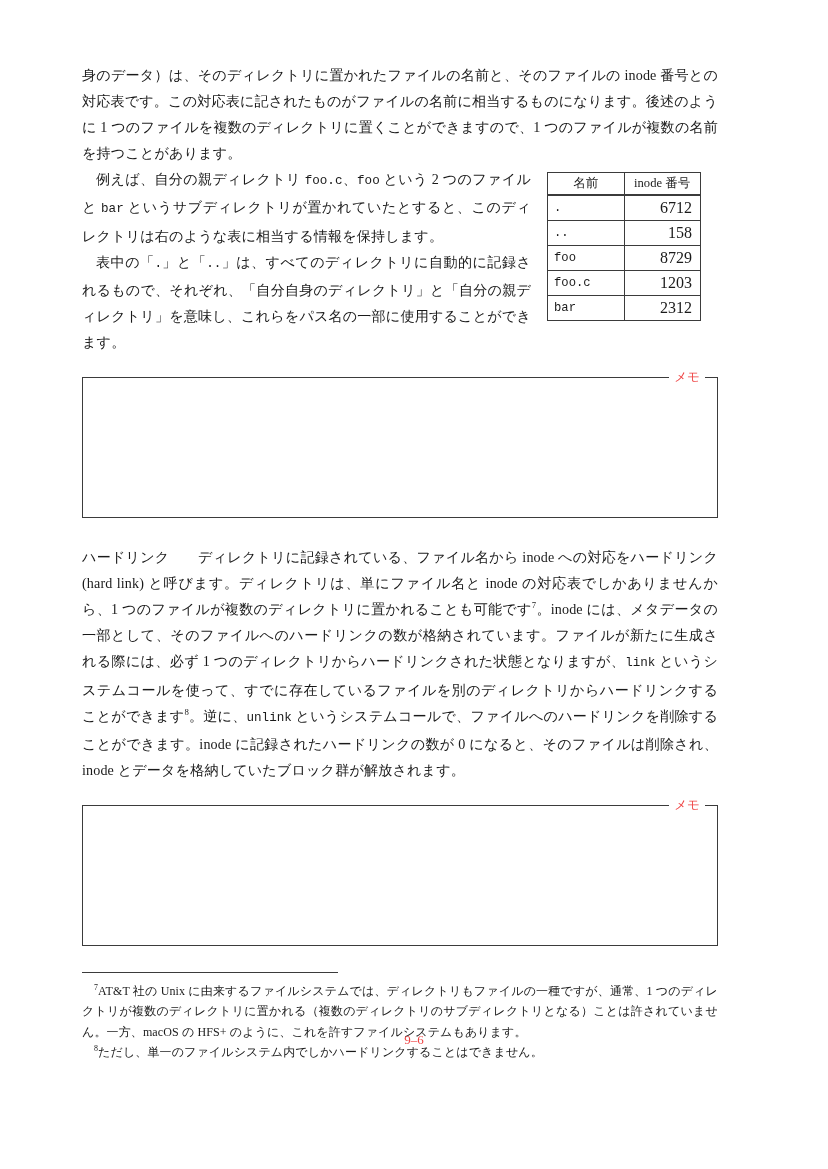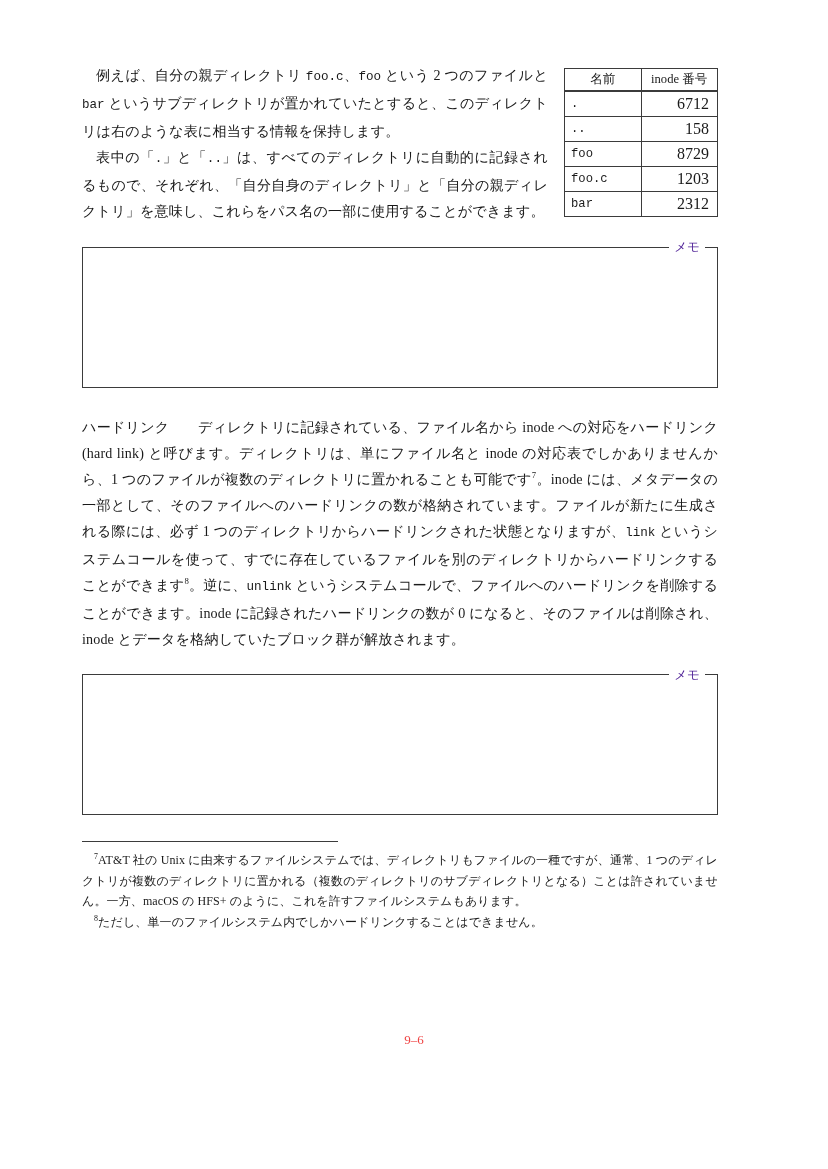--- a/index.html
+++ b/index.html
@@ -42,21 +42,21 @@
   .bold { font-weight: normal; }
   sup.fn {
     font-size: 0.62em;
     vertical-align: super;
     line-height: 0;
   }
 
   
   .float-table {
     float: right;
-    margin: 6px 0 4px 16px;
+    margin: 6px 17px 4px 16px;
     width: 154px;
   }
   .inode-table {
     border-collapse: collapse;
     width: 154px;
     font-size: 13px;
     table-layout: fixed;
   }
   .inode-table th,
   .inode-table td {
@@ -113,21 +113,21 @@
   .memo-rule-right {
     width: 12px;
     height: 1px;
     background: #3b3b3b;
   }
   .memo-label {
     font-size: 12.6px;
     line-height: 1;
     padding: 0 5px;
     background: #ffffff;
-    color: #4c1d95;
+    color: #ef4444;
     transform: translateY(-0.5px);
     white-space: nowrap;
   }
 
   
   .fn-area { margin-top: 26px; }
   .fn-rule {
     width: 256px;
     height: 1px;
     background: #3b3b3b;
@@ -157,20 +157,21 @@
     text-align: center;
     font-size: 13px;
     color: #ef4444;
   }
 </style>
 </head>
 <body>
 
 <div class="page">
 
+  <p class="para">身のデータ）は、そのディレクトリに置かれたファイルの名前と、そのファイルの inode 番号との対応表です。この対応表に記されたものがファイルの名前に相当するものになります。後述のように 1 つのファイルを複数のディレクトリに置くことができますので、1 つのファイルが複数の名前を持つことがあります。</p>
 
   <div class="clearfix">
 
     <div class="float-table">
       <table class="inode-table">
         <thead>
           <tr>
             <th>名前</th>
             <th>inode 番号</th>
           </tr>

